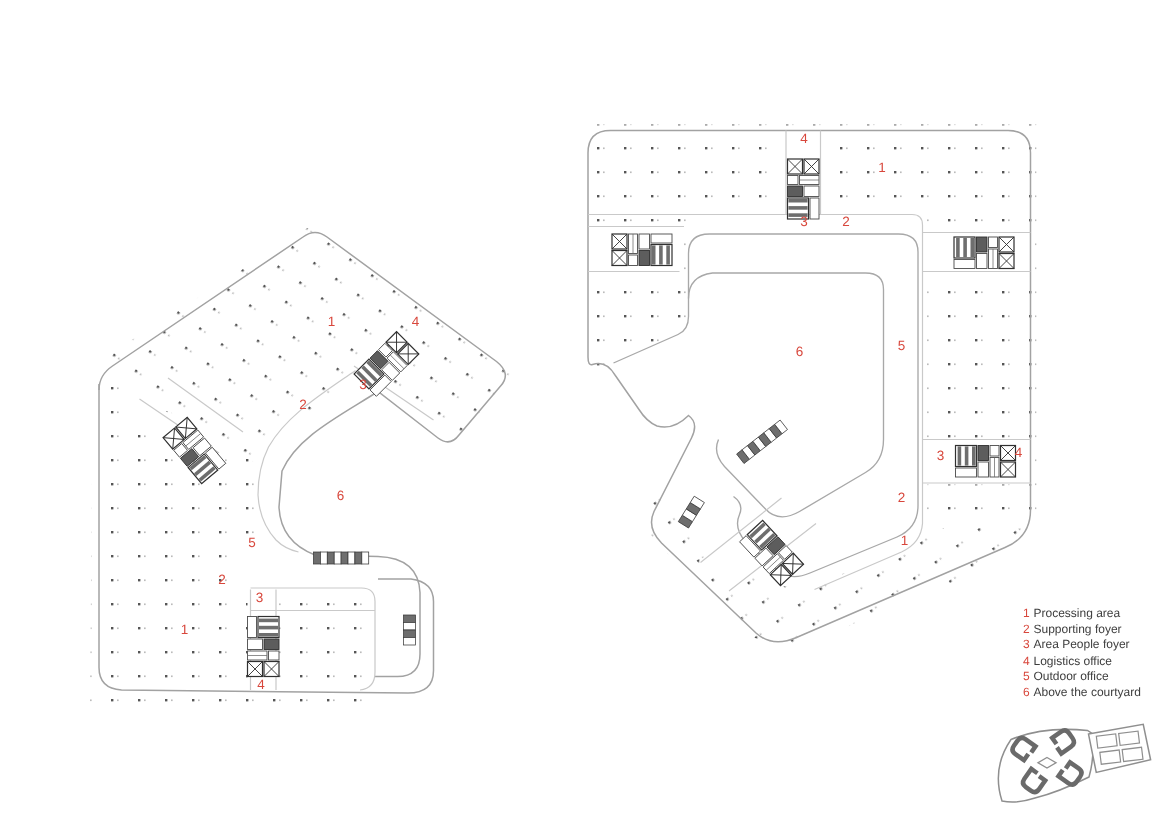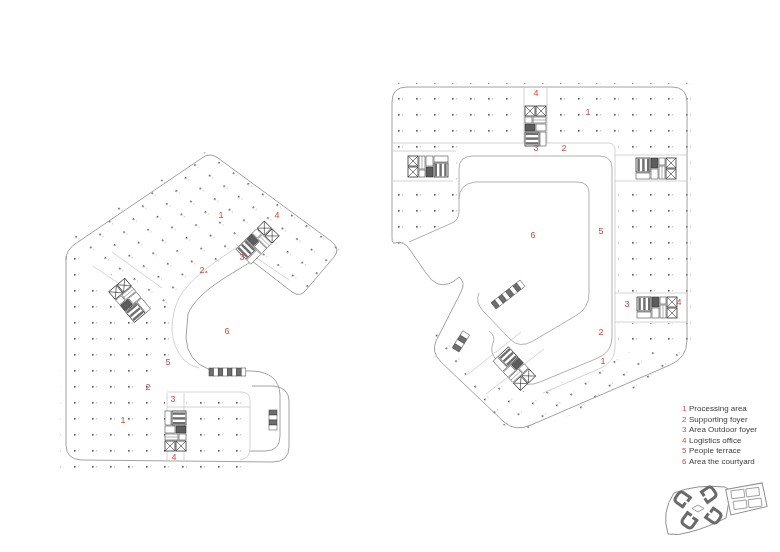--- a/index.html
+++ b/index.html
@@ -157,33 +157,33 @@
       <div class="legend-row">
         <span class="legend-num">1</span>
         <span class="legend-txt">Processing area</span>
       </div>
       <div class="legend-row">
         <span class="legend-num">2</span>
         <span class="legend-txt">Supporting foyer</span>
       </div>
       <div class="legend-row">
         <span class="legend-num">3</span>
-        <span class="legend-txt">Area Outdoor foyer</span>
+        <span class="legend-txt">Area People foyer</span>
       </div>
       <div class="legend-row">
         <span class="legend-num">4</span>
         <span class="legend-txt">Logistics office</span>
       </div>
       <div class="legend-row">
         <span class="legend-num">5</span>
-        <span class="legend-txt">People terrace</span>
+        <span class="legend-txt">Outdoor office</span>
       </div>
       <div class="legend-row">
         <span class="legend-num">6</span>
-        <span class="legend-txt">Area the courtyard</span>
+        <span class="legend-txt">Above the courtyard</span>
       </div>
     </div>
 
 <svg id="keyplan-svg" width="130" height="74" viewBox="0 0 130 74">
   <defs>
     <path id="cg" d="M14,2 L6,2 Q2,2 2,6 L2,10 Q2,14 6,14 L13,14 M14,2 L14,5.5 M13,14 L13,10.5" fill="none" stroke="#6a6a6a" stroke-width="3" stroke-linecap="square"></path>
   </defs>
   <path d="M20,56 Q13,34 26,15 Q48,6 77,9 L80,11 Q82,26 78,40 Q58,50 42,54 Q30,58 20,56 Z" fill="#ffffff" stroke="#8f8f8f" stroke-width="1"></path>
   <g transform="rotate(-7 98 21)">
     <path d="M79,9 L116,7 L118,31 L81,35 Z" fill="#ffffff" stroke="#8f8f8f" stroke-width="1"></path>

